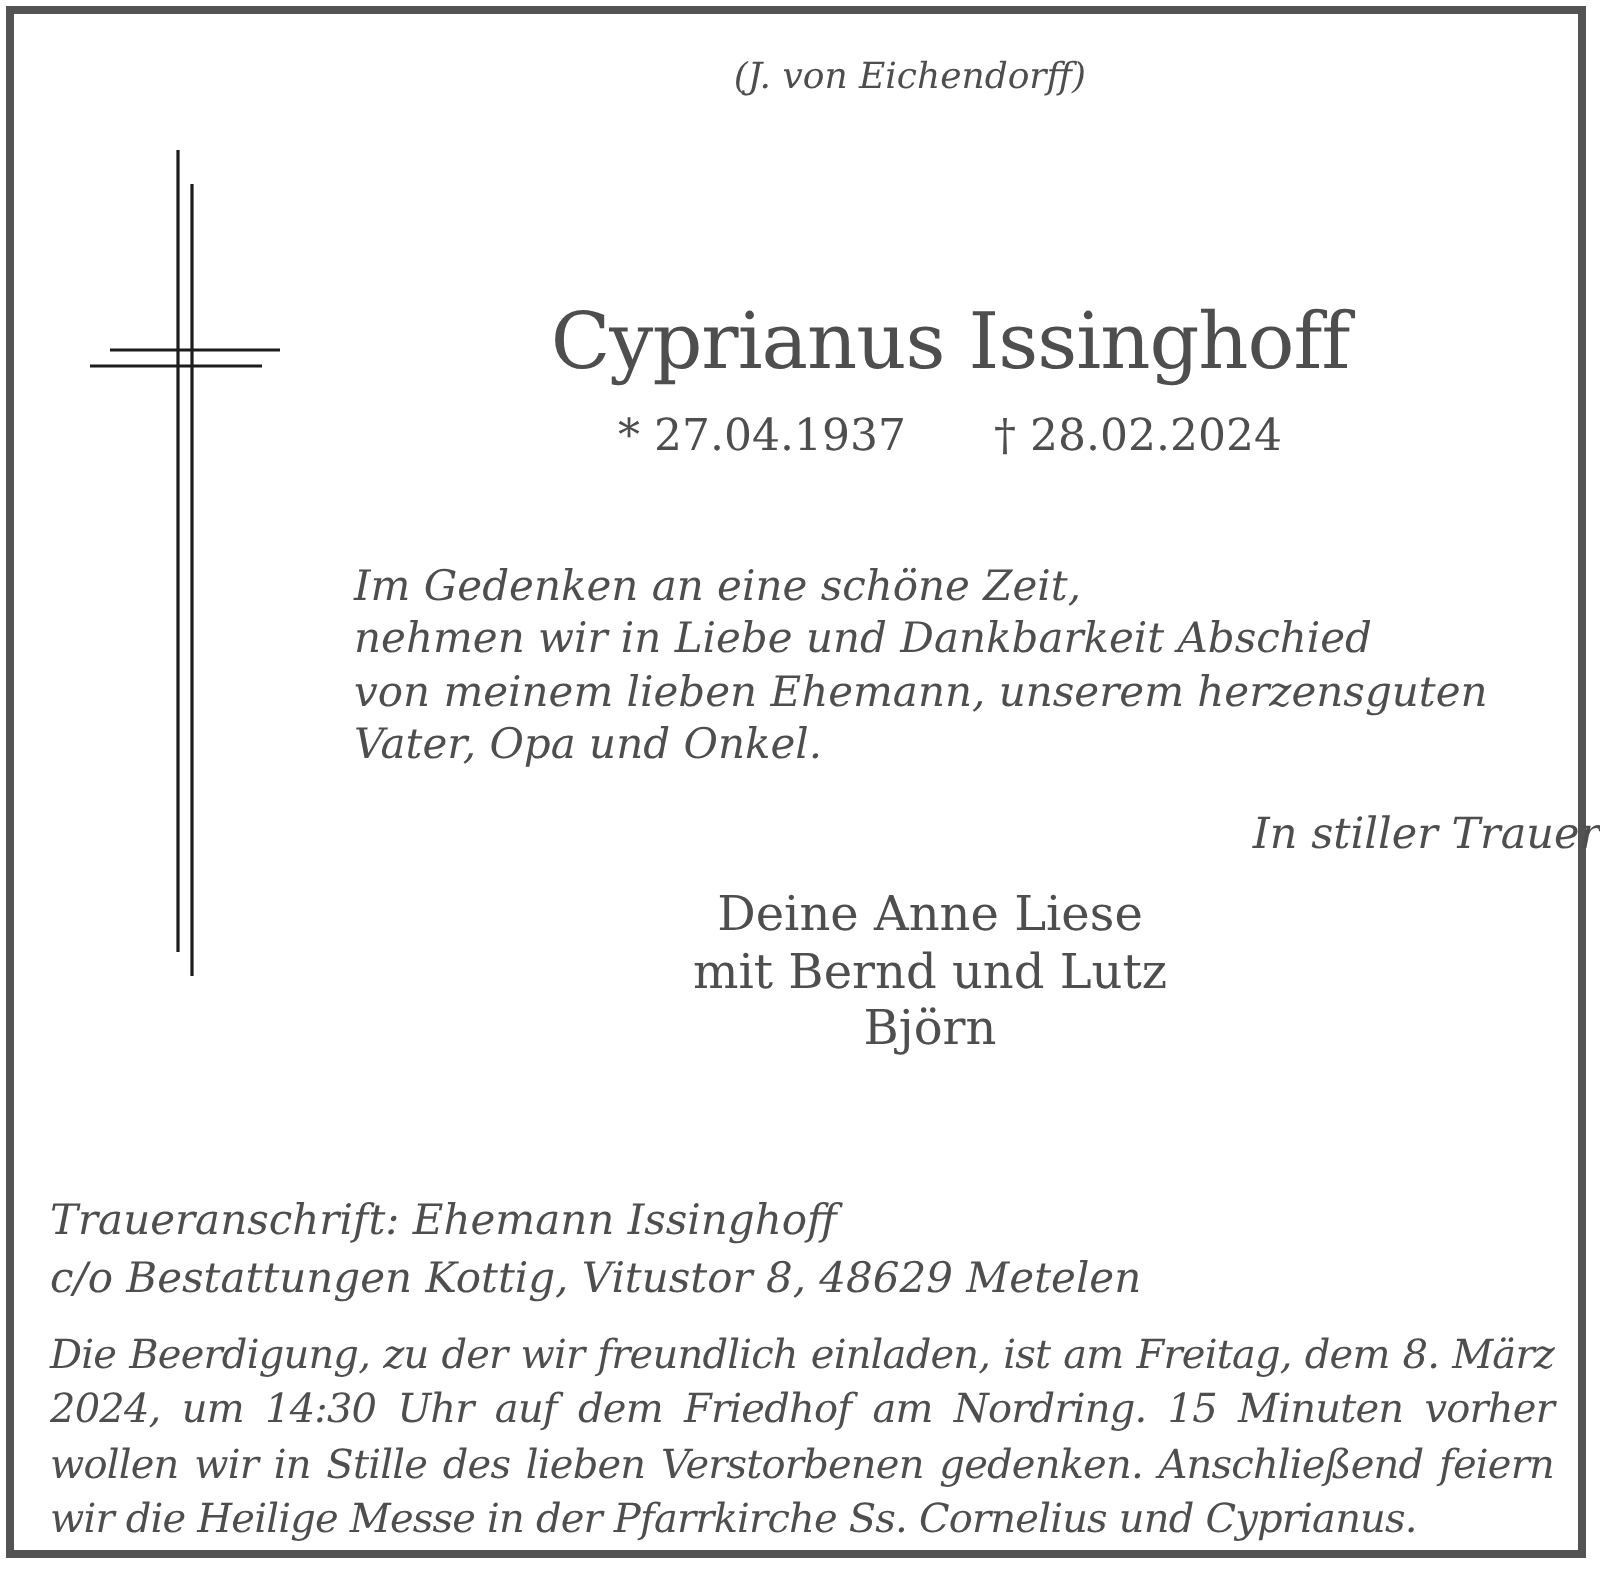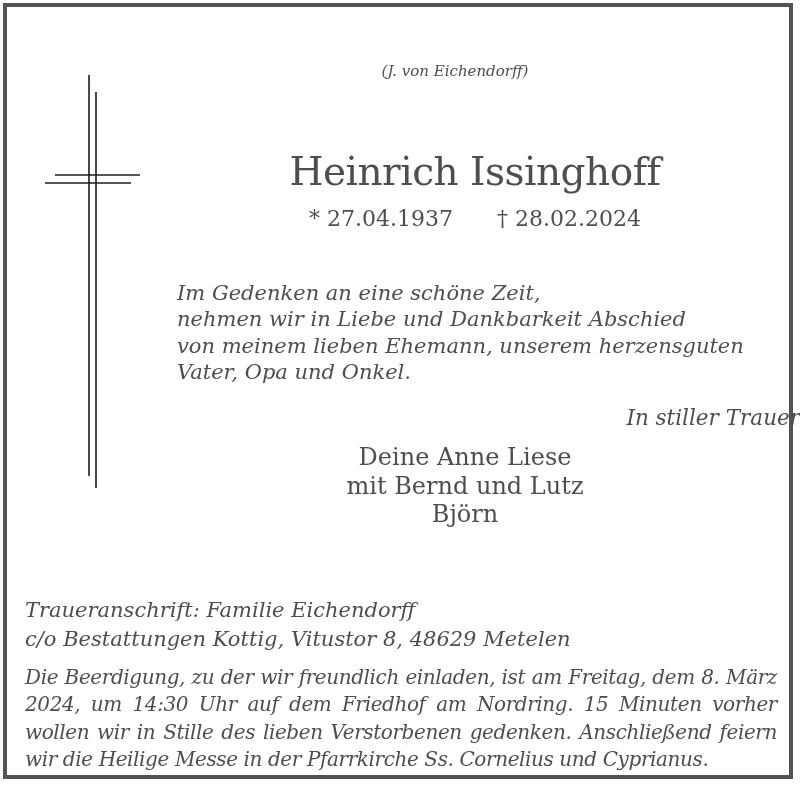--- a/index.html
+++ b/index.html
@@ -29,23 +29,22 @@
     position: absolute;
     top: 26px;
     left: 125px;
     width: 660px;
     text-align: center;
     font-style: italic;
     font-size: 21.5px;
     line-height: 28.5px;
   }
   .poem-attribution {
-    font-size: 15px;
+    font-size: 18px;
     line-height: 26px;
-    margin-top: 32px;
   }
   .cross {
     position: absolute;
     left: 40px;
     top: 70px;
     width: 110px;
     height: 425px;
   }
   .title {
     position: absolute;
@@ -126,21 +125,21 @@
 
 <div class="cross">
   <svg width="110" height="425" viewBox="0 0 110 425" xmlns="http://www.w3.org/2000/svg">
     <line x1="49" y1="5" x2="49" y2="406" stroke="#1c1c1c" stroke-width="1.6"></line>
     <line x1="56" y1="22" x2="56" y2="418" stroke="#1c1c1c" stroke-width="1.6"></line>
     <line x1="15" y1="105" x2="100" y2="105" stroke="#1c1c1c" stroke-width="1.6"></line>
     <line x1="5" y1="113" x2="91" y2="113" stroke="#1c1c1c" stroke-width="1.6"></line>
   </svg>
 </div>
 
-<div class="title">Heinrich Issinghoff</div>
+<div class="title">Cyprianus Issinghoff</div>
 
 <div class="dates">
   <span>* 27.04.1937</span>
   <span>† 28.02.2024</span>
 </div>
 
 <div class="memorial">
   <div>Im Gedenken an eine schöne Zeit,</div>
   <div>nehmen wir in Liebe und Dankbarkeit Abschied</div>
   <div>von meinem lieben Ehemann, unserem herzensguten</div>
@@ -149,17 +148,17 @@
 
 <div class="stiller">In stiller Trauer</div>
 
 <div class="names">
   <div>Deine Anne Liese</div>
   <div>mit Bernd und Lutz</div>
   <div>Björn</div>
 </div>
 
 <div class="anschrift">
-  <div>Traueranschrift: Familie Eichendorff</div>
+  <div>Traueranschrift: Ehemann Issinghoff</div>
   <div>c/o Bestattungen Kottig, Vitustor 8, 48629 Metelen</div>
 </div>
 
 <div class="funeral">Die Beerdigung, zu der wir freundlich einladen, ist am Freitag, dem 8. März 2024, um 14:30 Uhr auf dem Friedhof am Nordring. 15 Minuten vorher wollen wir in Stille des lieben Verstorbenen gedenken. Anschließend feiern wir die Heilige Messe in der Pfarrkirche Ss. Cornelius und Cyprianus.</div>
 
 </body></html>

